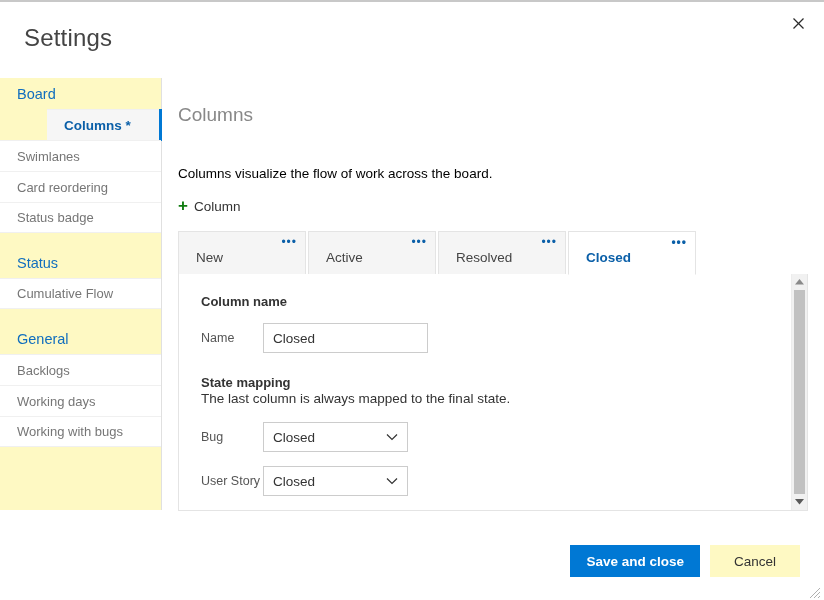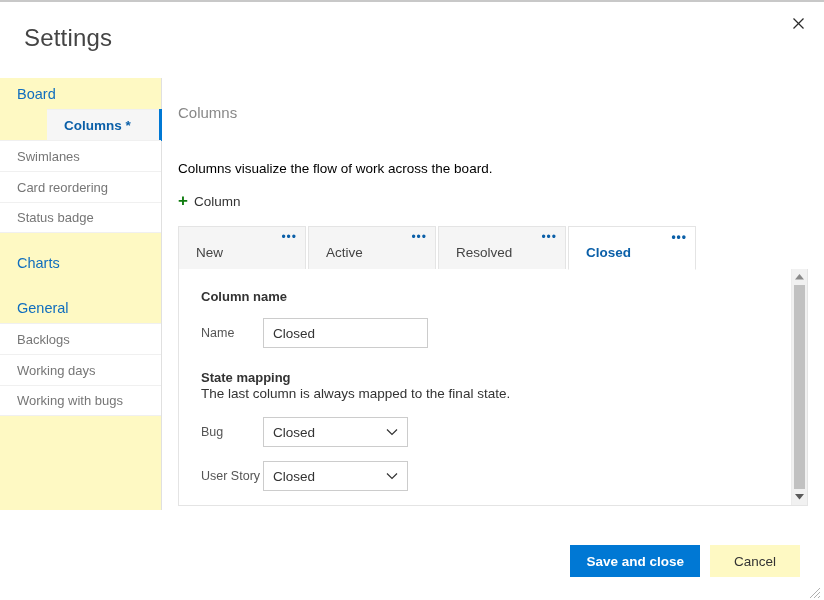--- a/index.html
+++ b/index.html
@@ -111,21 +111,21 @@
 
   
   #content {
     position: absolute;
     left: 178px;
     top: 76px;
     right: 16px;
     bottom: 80px;
   }
   #content-heading {
-    font-size: 15px;
+    font-size: 19px;
     color: #888888;
     font-weight: 400;
     margin: 26px 0 0 0;
   }
   #content-desc {
     font-size: 13.5px;
     color: #000000;
     margin: 40px 0 0 0;
   }
 
@@ -358,21 +358,24 @@
       </div>
       <div class="nav-item">
         <span>Card reordering</span>
       </div>
       <div class="nav-item">
         <span>Status badge</span>
       </div>
     </div>
 
     <div class="nav-group">
-      <div class="nav-group-header">Charts</div>
+      <div class="nav-group-header">Status</div>
+      <div class="nav-item">
+        <span>Cumulative Flow</span>
+      </div>
     </div>
 
     <div class="nav-group">
       <div class="nav-group-header">General</div>
       <div class="nav-item">
         <span>Backlogs</span>
       </div>
       <div class="nav-item">
         <span>Working days</span>
       </div>

